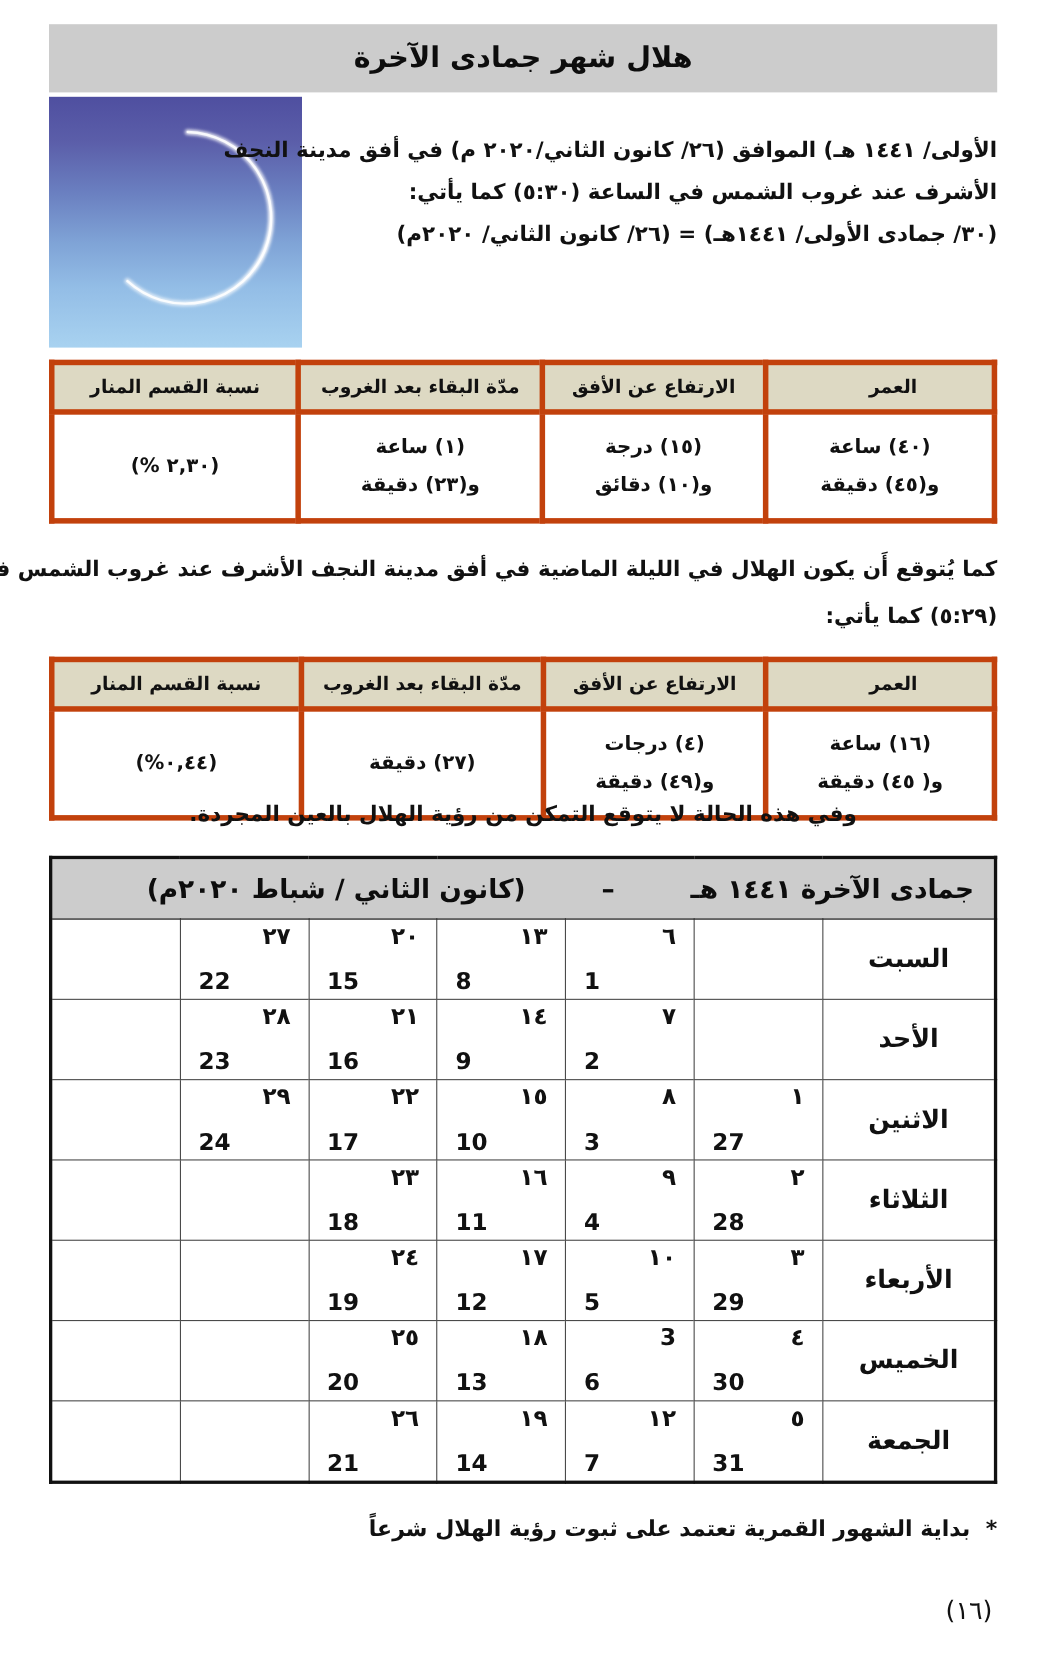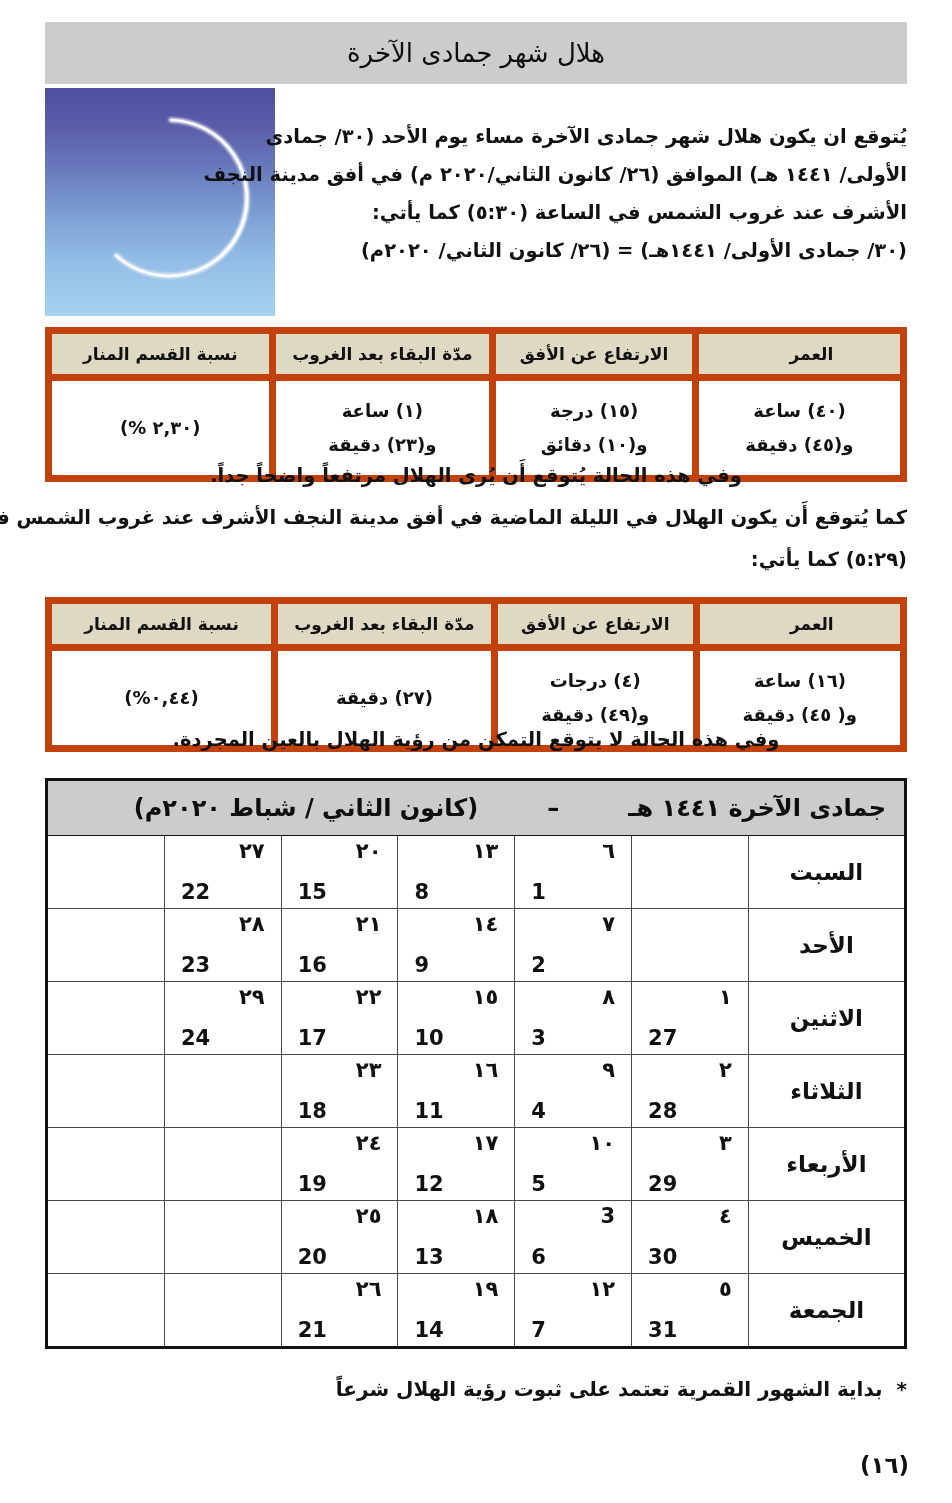--- a/index.html
+++ b/index.html
@@ -30,21 +30,21 @@
     top: 22px;
     width: 862px;
     height: 62px;
     background: #cccccc;
     display: flex;
     align-items: center;
     justify-content: center;
   }
   .title-banner .title-text {
     font-size: 26px;
-    font-weight: normal;
+    font-weight: bold;
     letter-spacing: 0;
     color: #0d0d0d;
     font-family: "DejaVu Sans", "Liberation Sans", sans-serif;
   }
 
   
   .moon-figure {
     position: absolute;
     left: 45px;
     top: 88px;
@@ -85,21 +85,21 @@
     border-collapse: collapse;
     width: 862px;
     left: 45px;
     direction: rtl;
   }
   .data-table.t1 { top: 327px; }
   .data-table.t2 { top: 597px; }
 
   .data-table th,
   .data-table td {
-    border: 7px solid #c2410c;
+    border: 5px solid #c2410c;
     text-align: center;
     vertical-align: middle;
   }
   .data-table th {
     background: #ddd9c3;
     font-size: 17px;
     font-weight: bold;
     height: 36px;
     padding: 2px 4px;
     color: #111;
@@ -213,21 +213,21 @@
     font-weight: bold;
     color: #111;
     direction: rtl;
   }
   .footer-note .star { margin-left: 14px; }
   .page-number {
     position: absolute;
     left: 860px;
     top: 1452px;
     font-size: 23px;
-    font-weight: bold;
+    font-weight: normal;
     color: #111;
     direction: rtl;
   }
 </style>
 </head>
 <body>
 
 <div class="page">
 
   <div class="title-banner">
@@ -247,21 +247,20 @@
         </filter>
       </defs>
       <path d="M 150 24
                A 78 78 0 1 1 38 118" fill="none" stroke="url(#cresGrad)" stroke-width="5.2" stroke-linecap="round" filter="url(#cresBlur)" transform="rotate(-28 98 96)"></path>
       <path d="M 150 24
                A 78 78 0 1 1 38 118" fill="none" stroke="#ffffff" stroke-opacity="0.85" stroke-width="2.2" stroke-linecap="round" transform="rotate(-28 98 96)"></path>
     </svg>
   </div>
 
   <div class="intro-block">
-    <div class="intro-line">يُتوقع ان يكون هلال شهر جمادى الآخرة مساء يوم الأحد (٣٠/ جمادى</div>
     <div class="intro-line">الأولى/ ١٤٤١ هـ) الموافق (٢٦/ كانون الثاني/٢٠٢٠ م) في أفق مدينة النجف</div>
     <div class="intro-line">الأشرف عند غروب الشمس في الساعة (٥:٣٠)  كما يأتي:</div>
     <div class="intro-line l4">(٣٠/ جمادى الأولى/ ١٤٤١هـ) = (٢٦/ كانون الثاني/ ٢٠٢٠م)</div>
   </div>
 
   <table class="data-table t1">
     <thead>
       <tr>
         <th class="col-age">العمر</th>
         <th class="col-alt">الارتفاع عن الأفق</th>
@@ -281,21 +280,20 @@
         </td>
         <td>
           <span class="cellline">(١) ساعة</span>
           <span class="cellline">و(٢٣) دقيقة</span>
         </td>
         <td>(٢,٣٠ %)</td>
       </tr>
     </tbody>
   </table>
 
-  <div class="note note-1">وفي هذه الحالة يُتوقع أَن يُرى الهلال مرتفعاً واضحاً جداً.</div>
 
   <div class="note note-2a">كما يُتوقع أَن يكون الهلال في الليلة الماضية في أفق مدينة النجف الأشرف عند غروب الشمس في الساعة</div>
   <div class="note note-2b">
     <span class="seg-right">(٥:٢٩) كما يأتي:</span>
   </div>
 
   <table class="data-table t2">
     <thead>
       <tr>
         <th class="col-age">العمر</th>

